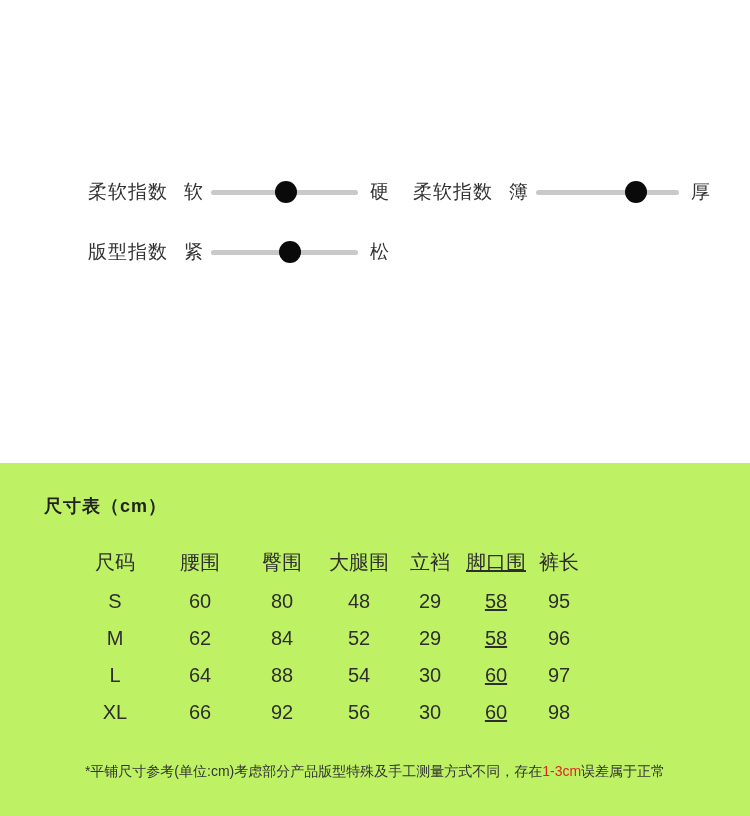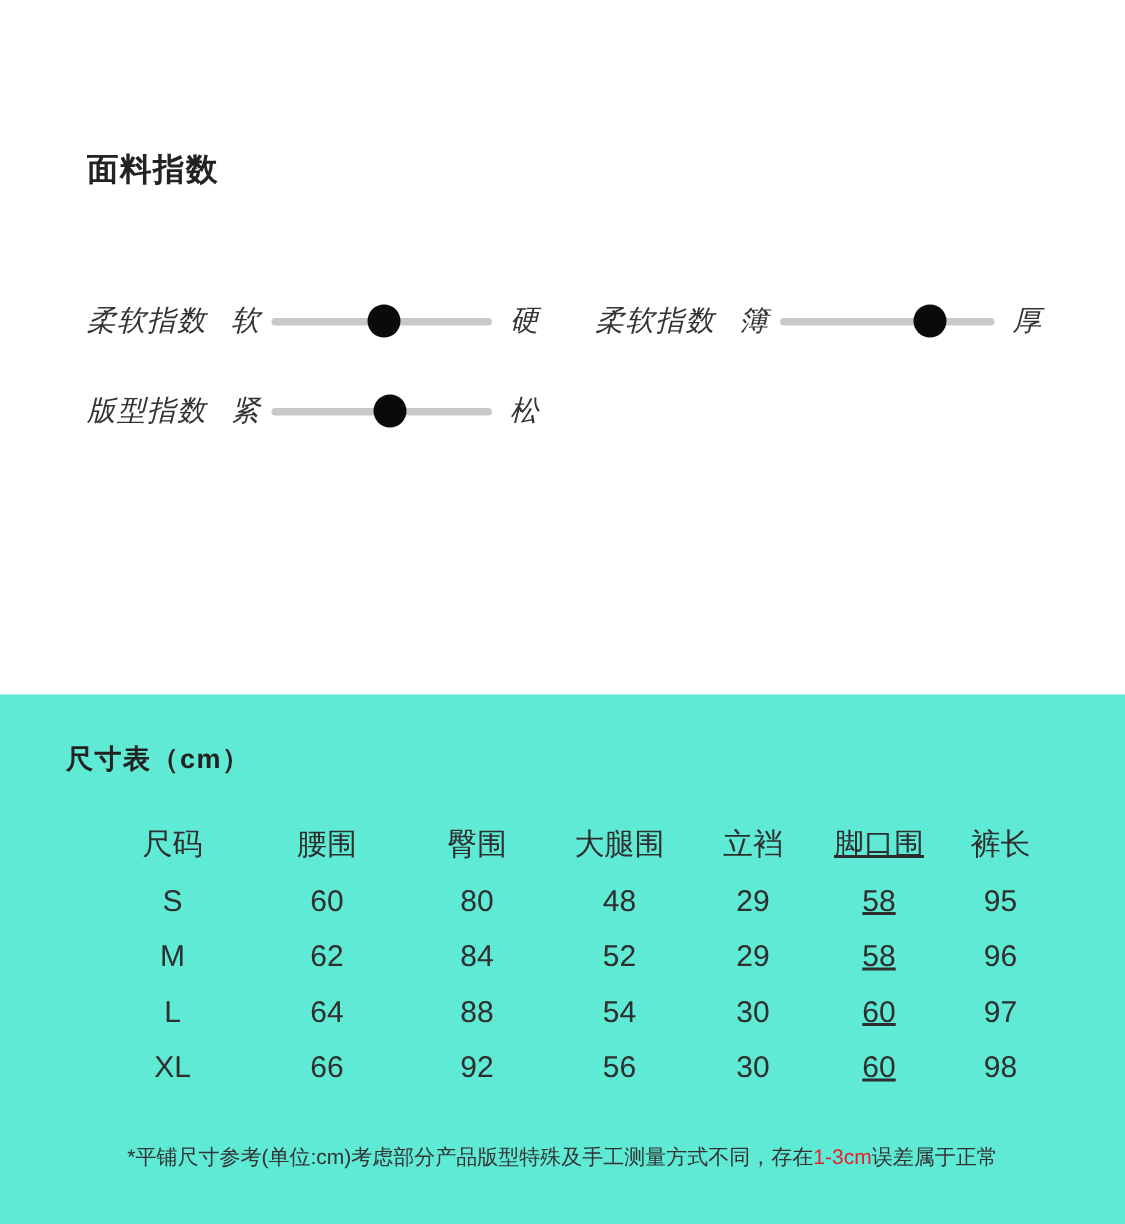--- a/index.html
+++ b/index.html
@@ -20,25 +20,24 @@
   .fabric-title {
     margin-left: 58px;
     font-size: 21px;
     line-height: 22px;
     font-weight: bold;
     color: #222;
     letter-spacing: 1px;
   }
   .slider-grid {
     margin-top: 59px;
-    padding-left: 58px;
+    padding-left: 88px;
     display: grid;
     grid-template-columns: 301px 297px;
-    column-gap: 38px;
-    font-style: italic;
+    column-gap: 24px;
   }
   .slider-row {
     height: 60px;
     display: flex;
     align-items: center;
   }
   .s-name {
     font-size: 19px;
     letter-spacing: 1px;
     white-space: nowrap;
@@ -63,36 +62,36 @@
     width: 22px;
     height: 22px;
     border-radius: 50%;
     background: #0a0a0a;
     transform: translate(-50%, -50%);
   }
 
   
   .size-section {
     height: 353px;
-    background: #5eead4;
+    background: #bef264;
     padding-top: 33px;
   }
   .size-title {
     margin-left: 44px;
     font-size: 18px;
     line-height: 20px;
     font-weight: bold;
     color: #222;
     letter-spacing: 1px;
   }
   .size-table {
     margin-top: 27px;
     padding-left: 72px;
   }
-  .t-row { display: flex; height: 37px; align-items: center; gap: 18px; }
+  .t-row { display: flex; height: 37px; align-items: center; }
   .t-row.t-head { height: 38px; }
   .t-body { margin-top: 2px; }
   .cell {
     text-align: center;
     font-size: 20px;
     color: #2e2e2e;
     white-space: nowrap;
   }
   .t-row .cell:nth-child(1) { width: 86px; }
   .t-row .cell:nth-child(2) { width: 84px; }
@@ -112,21 +111,20 @@
     white-space: nowrap;
   }
   .footnote .hl { color: #e6212b; text-align: right; }
 </style>
 </head>
 <body>
 
 <div class="page">
 
   <section class="fabric-section">
-    <h2 class="fabric-title">面料指数</h2>
 
     <div class="slider-grid">
 
       <div class="slider-row">
         <span class="s-name">柔软指数</span>
         <span class="s-end min">软</span>
         <div class="s-track">
           <div class="s-thumb" style="left: 51%;"></div>
         </div>
         <span class="s-end max">硬</span>

